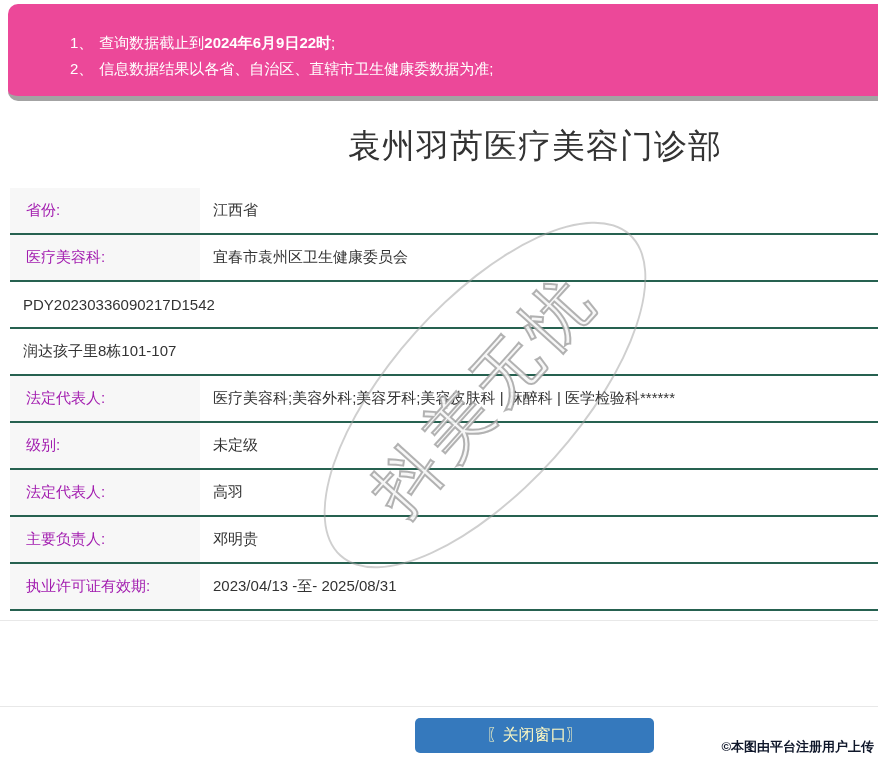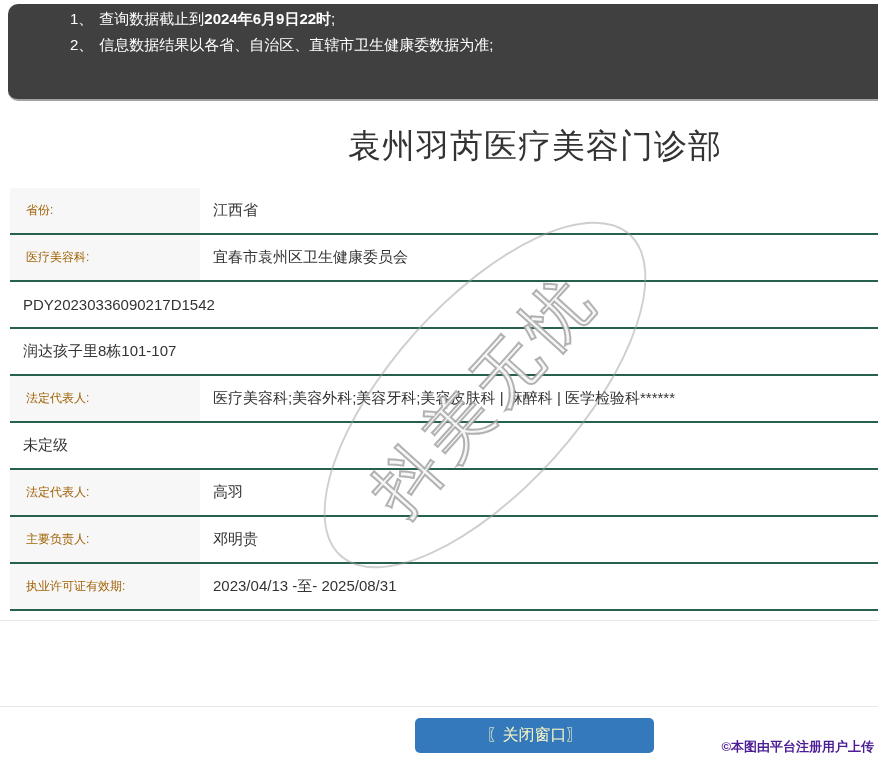--- a/index.html
+++ b/index.html
@@ -9,26 +9,26 @@
     overflow: hidden;
     background: #ffffff;
     font-family: "Liberation Sans", "DejaVu Sans", sans-serif;
   }
 
   
   .banner {
     position: absolute; left: 8px; top: 4px;
     width: 870px; height: 97px;
     box-sizing: border-box;
-    background: #404040;
-    border-bottom: 2px solid #a3a3a3;
+    background: #ec4899;
+    border-bottom: 5px solid #a3a3a3;
     border-radius: 10px 0 0 10px;
     color: #ffffff;
     font-size: 15px;
-    padding: 2px 0 0 62px;
+    padding: 26px 0 0 62px;
   }
   .notice-line { line-height: 26px; white-space: nowrap; }
   .notice-line .num { margin-right: 6px; }
   .notice-line b { font-weight: bold; }
 
   
   .page-title {
     position: absolute; top: 124px; left: 0;
     width: 1070px;
     text-align: center;
@@ -43,21 +43,21 @@
   .row {
     display: flex; align-items: stretch;
     height: 45px;
     border-bottom: 2px solid #266150;
   }
   .cell-label {
     width: 190px; box-sizing: border-box;
     background: #f7f7f7;
     display: flex; align-items: center;
     padding-left: 16px;
-    font-size: 12px; color: #a16207;
+    font-size: 15px; color: #a21caf;
   }
   .cell-value {
     flex: 1;
     display: flex; align-items: center;
     padding-left: 13px;
     font-size: 15px; color: #333333;
     white-space: nowrap;
   }
 
   
@@ -96,21 +96,21 @@
     letter-spacing: 8px;
     white-space: nowrap;
     color: rgba(255,255,255,0.85);
     -webkit-text-stroke: 2px rgba(150,150,150,0.7);
     text-shadow: 0 0 1px rgba(150,150,150,0.55);
   }
 
   
   .copyright {
     position: absolute; top: 738px; right: 4px;
-    font-size: 13px; font-weight: bold; color: #4c1d95;
+    font-size: 13px; font-weight: bold; color: #0f172a;
     text-shadow: -1px -1px 0 #fff, 1px -1px 0 #fff, -1px 1px 0 #fff, 1px 1px 0 #fff;
   }
 </style>
 </head>
 <body>
 
 <div class="banner">
   <div class="notice-line">
     <span class="num">1、</span><span>查询数据截止到</span><b>2024年6月9日22时</b><span>;</span>
   </div>
@@ -134,20 +134,21 @@
     <div class="cell-value">PDY20230336090217D1542</div>
   </div>
   <div class="row">
     <div class="cell-value">润达孩子里8栋101-107</div>
   </div>
   <div class="row">
     <div class="cell-label">法定代表人:</div>
     <div class="cell-value">医疗美容科;美容外科;美容牙科;美容皮肤科 | 麻醉科 | 医学检验科******</div>
   </div>
   <div class="row">
+    <div class="cell-label">级别:</div>
     <div class="cell-value">未定级</div>
   </div>
   <div class="row">
     <div class="cell-label">法定代表人:</div>
     <div class="cell-value">高羽</div>
   </div>
   <div class="row">
     <div class="cell-label">主要负责人:</div>
     <div class="cell-value">邓明贵</div>
   </div>

